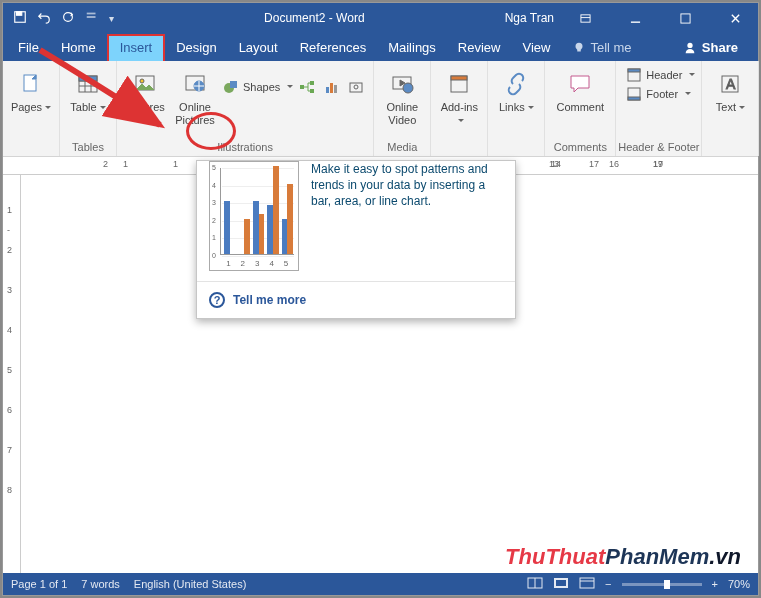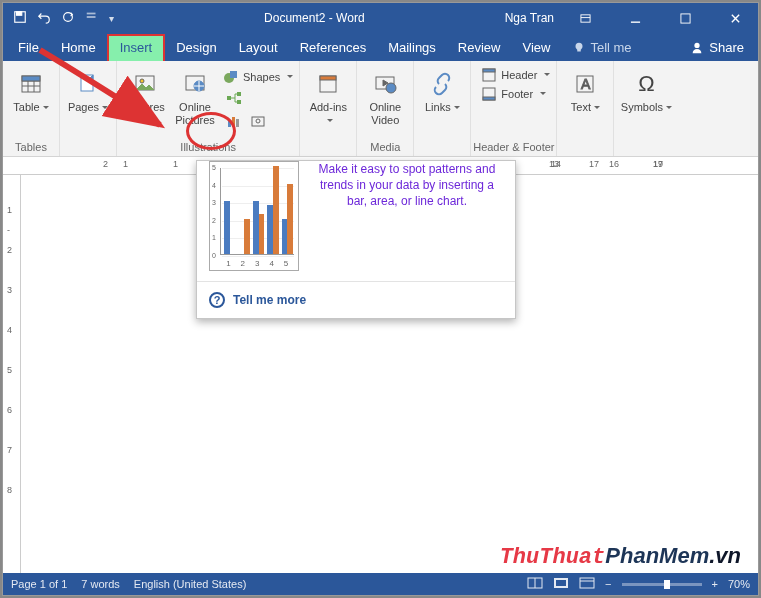--- a/index.html
+++ b/index.html
@@ -7,57 +7,57 @@
   .app { width:757px; height:594px; margin:2px; background:#fff; border:1px solid #999; display:flex; flex-direction:column; }
   .titlebar { height:30px; background:#2b579a; color:#fff; display:flex; align-items:center; font-size:12px; }
   .qat { display:flex; gap:10px; padding:0 10px; align-items:center; }
   .qat svg { width:14px; height:14px; }
   .title-center { flex:1; text-align:center; }
   .title-right { display:flex; align-items:center; gap:12px; padding-right:4px; }
   .wc { width:38px; height:28px; display:flex; align-items:center; justify-content:center; }
   .wc svg { width:11px; height:11px; }
   .tabbar { height:28px; background:#2b579a; display:flex; align-items:flex-end; padding-left:4px; color:#fff; font-size:13px; }
   .tab { padding:5px 11px 6px; cursor:pointer; }
-  .tab.sel { background:#86efac; color:#2b579a; border:2px solid #d33; border-bottom:none; line-height:14px; }
-  .tab.share { margin-left:auto; display:flex; align-items:center; gap:5px; font-weight:400; padding-right:14px; }
+  .tab.sel { background:#7dd3fc; color:#2b579a; border:2px solid #d33; border-bottom:none; line-height:14px; }
+  .tab.share { margin-left:auto; display:flex; align-items:center; gap:5px; font-weight:700; padding-right:20px; }
   .tellme { color:#c8d6ea; display:flex; align-items:center; gap:4px; }
   .ribbon { height:96px; background:#f3f3f3; border-bottom:1px solid #d4d4d4; display:flex; font-size:12px; color:#444; }
   .grp { border-right:1px solid #e0e0e0; display:flex; flex-direction:column; }
   .grp-body { flex:1; display:flex; align-items:flex-start; padding:4px 6px 0; gap:6px; }
   .grp-label { text-align:center; font-size:11px; color:#666; padding:2px 0 3px; }
   .bigbtn { display:flex; flex-direction:column; align-items:center; width:44px; padding-top:2px; cursor:pointer; }
   .bigbtn .ic { height:34px; display:flex; align-items:center; justify-content:center; }
   .bigbtn .lbl { font-size:11px; line-height:13px; text-align:center; }
   .smallstack { display:flex; flex-direction:column; gap:3px; padding-top:2px; }
   .smallbtn { display:flex; align-items:center; gap:4px; font-size:11px; cursor:pointer; }
-  .ministack { display:flex; flex-direction:column; gap:3px; padding-top:4px; }
+  .ministack { display:flex; flex-direction:row; gap:3px; padding-top:4px;margin-top:8px; }
   .minibtn { width:22px; height:20px; display:flex; align-items:center; justify-content:center; cursor:pointer; }
   .caret::after { content:""; display:inline-block; border:3px solid transparent; border-top-color:#666; margin-left:3px; transform:translateY(1px); }
   .ruler-h { height:18px; background:#fff; border-bottom:1px solid #ccc; position:relative; font-size:9px; color:#666; }
   .ruler-h .tk { position:absolute; top:2px; }
   .doc-area { flex:1; display:flex; background:#f0f0f0; overflow:hidden; }
   .ruler-v { width:18px; background:#fff; border-right:1px solid #ccc; position:relative; }
   .ruler-v .tk { position:absolute; left:4px; font-size:9px; color:#666; }
   .page { flex:1; background:#fff; margin:0 0 0 0; position:relative; }
   .doc-text { position:absolute; left:460px; top:56px; font:bold 24px Arial; color:#000; }
   .tooltip { position:absolute; left:196px; top:160px; width:320px; background:#fff; border:1px solid #c6c6c6; box-shadow:0 3px 8px rgba(0,0,0,.3); font-size:12px; }
   .tooltip-hd { font-weight:bold; padding:10px 12px 6px; color:#262626; }
   .tooltip-body { display:flex; padding:0 12px 10px; gap:12px; }
   .tt-chart { width:90px; height:110px; border:1px solid #aaa; position:relative; background:#fff; }
-  .tt-desc { flex:1; color:#6d28d9; line-height:16px;text-align:center; }
+  .tt-desc { flex:1; color:#0c4a6e; line-height:16px; }
   .tooltip-ft { border-top:1px solid #e3e3e3; padding:10px 12px; display:flex; align-items:center; gap:8px; color:#2b579a; font-weight:600; }
   .tooltip-ft .q { width:16px; height:16px; border-radius:50%; border:2px solid #2b579a; display:flex; align-items:center; justify-content:center; font-size:11px; }
   .arrow { position:absolute; left:30px; top:40px; z-index:5; }
   .red-oval { position:absolute; left:186px; top:112px; width:50px; height:38px; border:3px solid #d33; border-radius:50%; z-index:4; }
   .statusbar { height:22px; background:#2b579a; color:#e4e9f2; display:flex; align-items:center; font-size:11px; padding:0 8px; gap:14px; }
   .statusbar .right { margin-left:auto; display:flex; align-items:center; gap:10px; }
   .zoomslider { width:80px; height:3px; background:#7a95c0; position:relative; }
   .zoomslider .th { position:absolute; left:42px; top:-3px; width:6px; height:9px; background:#fff; }
   .watermark { position:absolute; right:20px; bottom:28px; font:bold italic 22px Arial; }
-  .watermark .a { color:#e63946;font-family:Liberation Mono, monospace; } .watermark .b { color:#1d3557;font-style:italic; } .watermark .c { color:#0f172a; }
+  .watermark .a { color:#e63946; } .watermark .b { color:#1d3557;font-style:italic; } .watermark .c { color:#0f172a; }
   .minichart-bar { position:absolute; bottom:16px; width:10px; }
   .minichart-axis { position:absolute; left:10px; bottom:15px; right:4px; height:1px; background:#999; }
   .minichart-yaxis { position:absolute; left:10px; top:6px; bottom:15px; width:1px; background:#999; }
   .minichart-xl { position:absolute; bottom:2px; font-size:8px; color:#666; }
   .minichart-yl { position:absolute; left:2px; font-size:7px; color:#666; }
   svg.ico { width:24px; height:24px; }
 </style>
 </head>
 <body>
 
@@ -132,44 +132,44 @@
         </svg>
       <span>Share</span>
     </div>
   </div>
 
   <div class="ribbon">
     <div class="grp">
         <div class="grp-body">
       <div class="bigbtn">
         <div class="ic">
+              <svg class="ico" viewBox="0 0 24 24" fill="#fff" stroke="#5b8bc4">
+                <rect x="5" y="3" width="12" height="16"></rect>
+                <path d="M17 3l-4 4h4z" fill="#5b8bc4"></path>
+              </svg>
+            </div>
+        <div class="lbl caret">Pages</div>
+      </div>
+        </div>
+        <div class="grp-label">&nbsp;</div>
+    </div>
+    <div class="grp">
+        <div class="grp-body">
+      <div class="bigbtn">
+        <div class="ic">
               <svg class="ico" viewBox="0 0 24 24" fill="none" stroke="#666">
                 <rect x="3" y="4" width="18" height="16"></rect>
                 <path d="M3 9h18M3 14h18M9 4v16M15 4v16"></path>
                 <rect x="3" y="4" width="18" height="5" fill="#5b8bc4"></rect>
               </svg>
             </div>
         <div class="lbl caret">Table</div>
       </div>
         </div>
         <div class="grp-label">Tables</div>
-    </div>
-    <div class="grp">
-        <div class="grp-body">
-      <div class="bigbtn">
-        <div class="ic">
-              <svg class="ico" viewBox="0 0 24 24" fill="#fff" stroke="#5b8bc4">
-                <rect x="5" y="3" width="12" height="16"></rect>
-                <path d="M17 3l-4 4h4z" fill="#5b8bc4"></path>
-              </svg>
-            </div>
-        <div class="lbl caret">Pages</div>
-      </div>
-        </div>
-        <div class="grp-label">&nbsp;</div>
     </div>
     <div class="grp">
         <div class="grp-body">
       <div class="bigbtn">
         <div class="ic">
               <svg class="ico" viewBox="0 0 24 24" fill="none" stroke="#666">
                 <rect x="3" y="4" width="18" height="14"></rect>
                 <circle cx="9" cy="9" r="2" fill="#f4c430"></circle>
                 <path d="M3 18l6-6 4 4 3-3 5 5" fill="#7ba85e" stroke="#7ba85e"></path>
               </svg>
@@ -220,60 +220,73 @@
       </div>
     </div>
         <div class="grp-label">Illustrations</div>
       </div>
 
     <div class="grp">
         <div class="grp-body">
       <div class="bigbtn">
         <div class="ic">
               <svg class="ico" viewBox="0 0 24 24" fill="none" stroke="#666">
-                <rect x="4" y="4" width="16" height="16"></rect>
-                <rect x="4" y="4" width="16" height="4" fill="#d87b3a"></rect>
-              </svg>
-            </div>
-        <div class="lbl caret">Add-ins</div>
-      </div>
-        </div>
-        <div class="grp-label">&nbsp;</div>
-    </div>
-
-    <div class="grp">
-        <div class="grp-body">
-      <div class="bigbtn">
-        <div class="ic">
-              <svg class="ico" viewBox="0 0 24 24" fill="none" stroke="#666">
                 <rect x="3" y="5" width="18" height="12"></rect>
                 <path d="M10 8l5 3-5 3z" fill="#666"></path>
                 <circle cx="18" cy="16" r="5" fill="#5b8bc4"></circle>
               </svg>
             </div>
         <div class="lbl">Online Video</div>
       </div>
         </div>
         <div class="grp-label">Media</div>
     </div>
 
     <div class="grp">
         <div class="grp-body">
       <div class="bigbtn">
         <div class="ic">
+              <svg class="ico" viewBox="0 0 24 24" fill="none" stroke="#666">
+                <rect x="4" y="4" width="16" height="16"></rect>
+                <rect x="4" y="4" width="16" height="4" fill="#d87b3a"></rect>
+              </svg>
+            </div>
+        <div class="lbl caret">Add-ins</div>
+      </div>
+        </div>
+        <div class="grp-label">&nbsp;</div>
+    </div>
+
+    <div class="grp">
+        <div class="grp-body">
+      <div class="bigbtn">
+        <div class="ic">
               <svg class="ico" viewBox="0 0 24 24" fill="none" stroke="#5b8bc4" stroke-width="2">
                 <path d="M9 12a4 4 0 0 1 0-6l3-3a4 4 0 0 1 6 6M15 12a4 4 0 0 1 0 6l-3 3a4 4 0 0 1-6-6"></path>
               </svg>
             </div>
         <div class="lbl caret">Links</div>
       </div>
         </div>
         <div class="grp-label">&nbsp;</div>
     </div>
 
+    <div class="grp">
+        <div class="grp-body">
+      <div class="bigbtn" style="width:58px">
+        <div class="ic">
+              <svg class="ico" viewBox="0 0 24 24" fill="#fff" stroke="#c45a8e">
+                <path d="M3 4h18v12H10l-4 4v-4H3z"></path>
+              </svg>
+            </div>
+        <div class="lbl">Comment</div>
+      </div>
+        </div>
+        <div class="grp-label">Comments</div>
+    </div>
 
     <div class="grp">
         <div class="grp-body">
       <div class="smallstack" style="padding-left:4px">
         <div class="smallbtn caret">
               <svg width="16" height="16" viewBox="0 0 16 16" fill="none" stroke="#666">
                 <rect x="2" y="2" width="12" height="12"></rect>
                 <rect x="2" y="2" width="12" height="3" fill="#5b8bc4"></rect>
               </svg>
               <span>Header</span>

